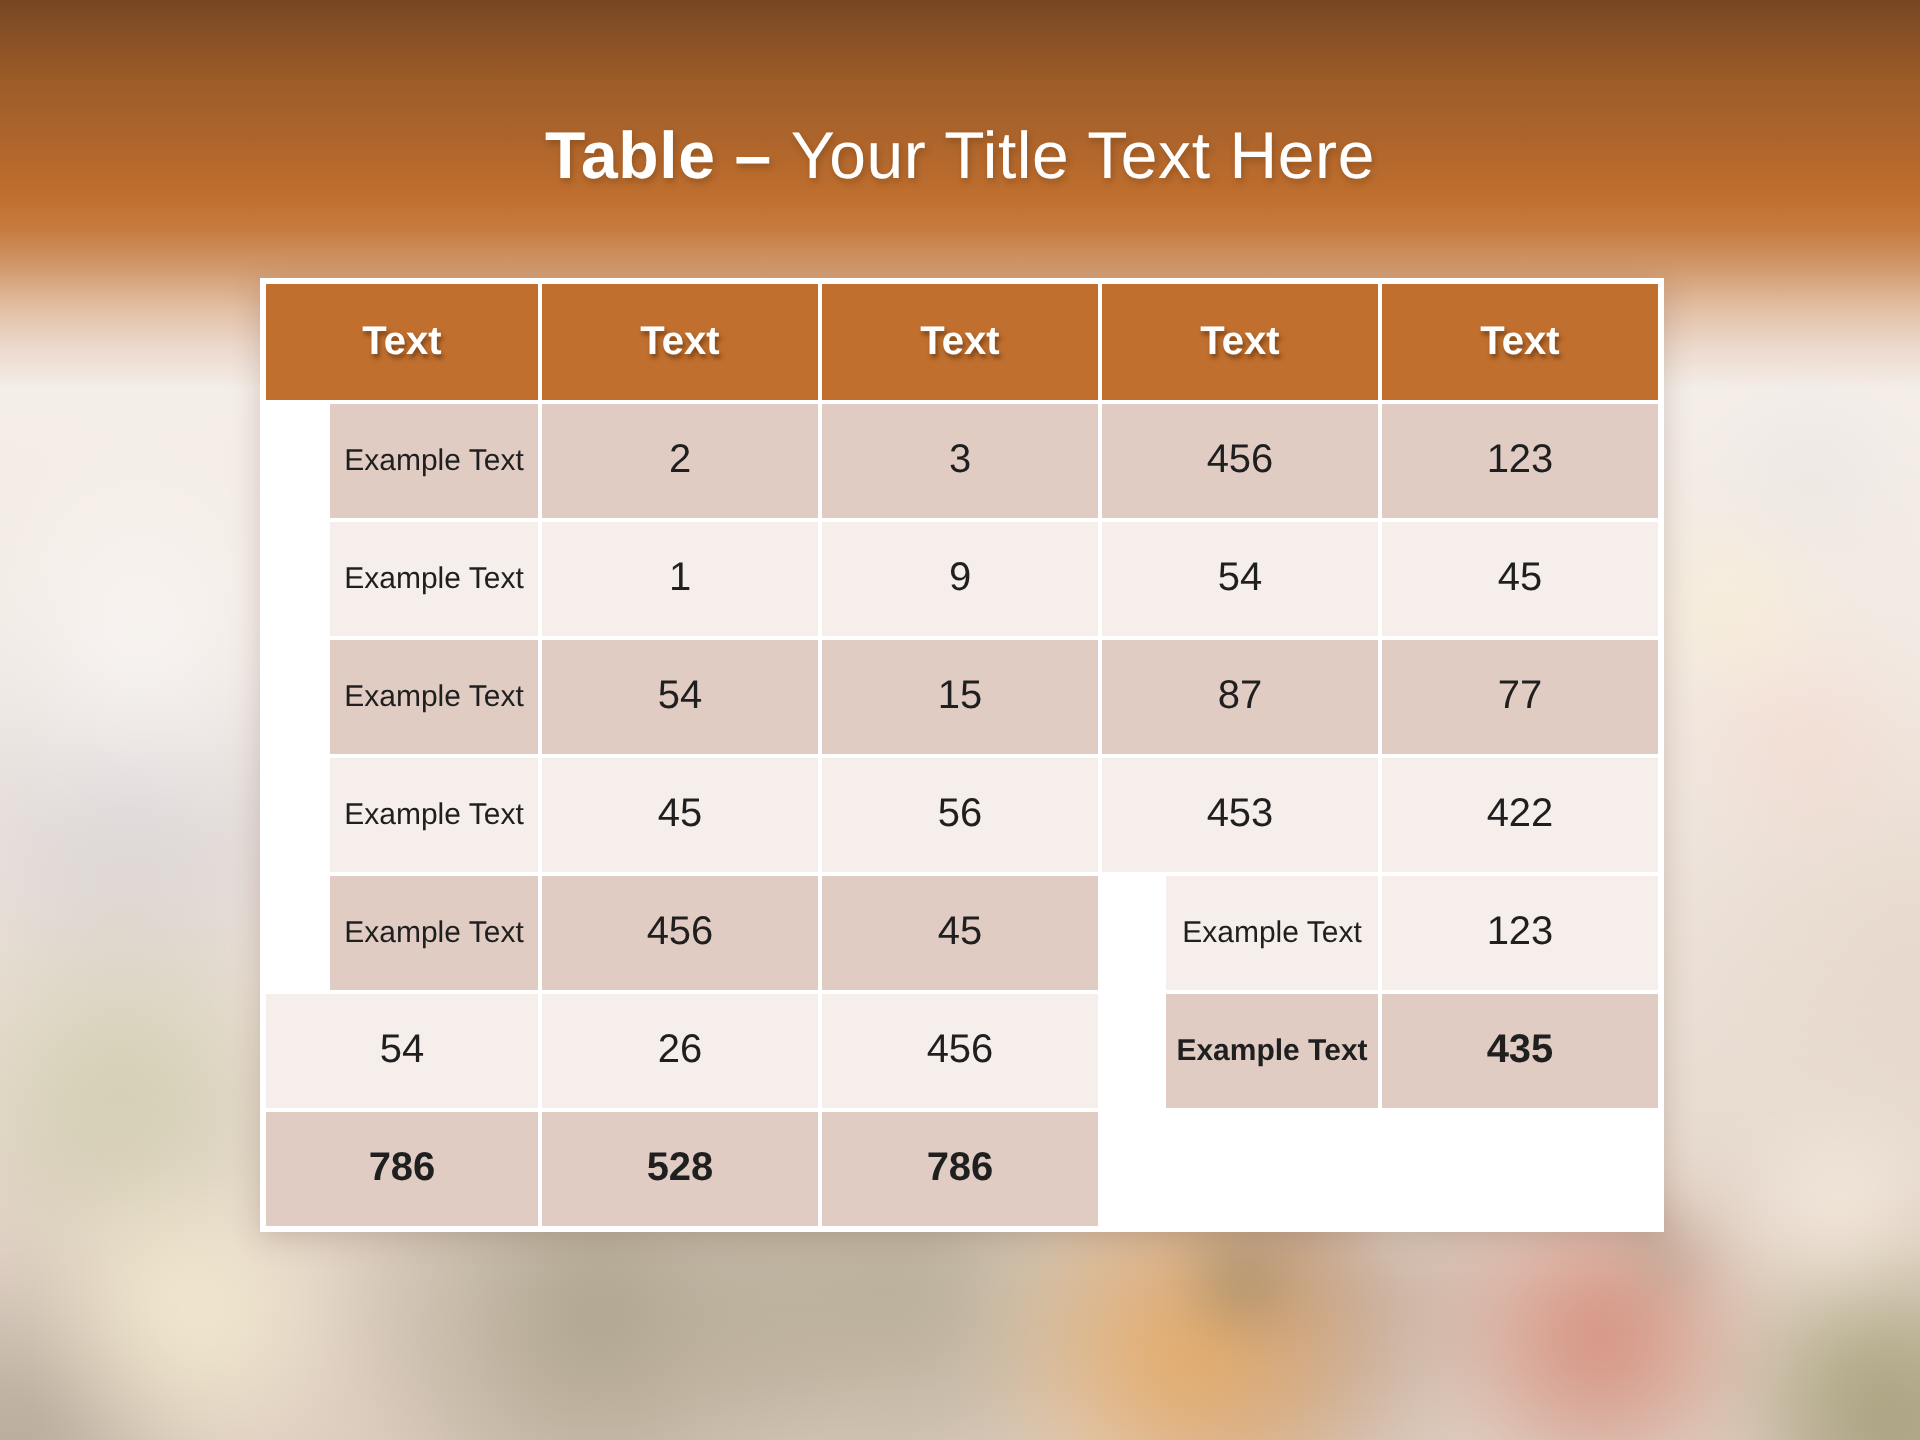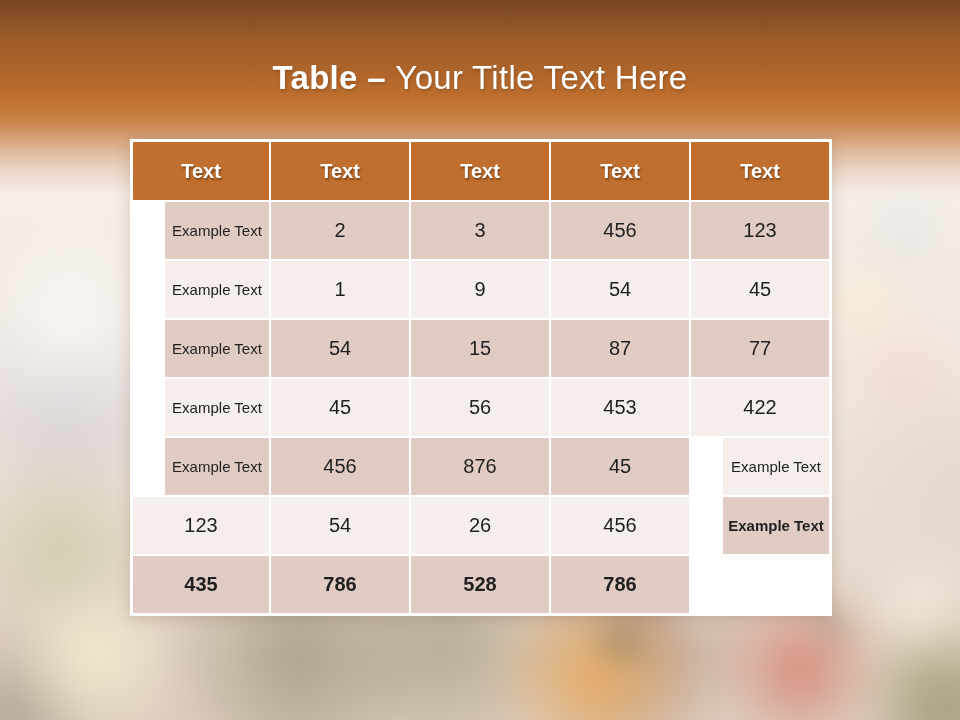--- a/index.html
+++ b/index.html
@@ -148,21 +148,20 @@
       <div class="cell num shade-dark">15</div>
       <div class="cell num shade-dark">87</div>
       <div class="cell num shade-dark">77</div>
       <div class="cell label shade-light">Example Text</div>
       <div class="cell num shade-light">45</div>
       <div class="cell num shade-light">56</div>
       <div class="cell num shade-light">453</div>
       <div class="cell num shade-light">422</div>
       <div class="cell label shade-dark">Example Text</div>
       <div class="cell num shade-dark">456</div>
-      <div class="cell num shade-dark">876</div>
       <div class="cell num shade-dark">45</div>
       <div class="cell label shade-light">Example Text</div>
       <div class="cell num shade-light">123</div>
       <div class="cell num shade-light">54</div>
       <div class="cell num shade-light">26</div>
       <div class="cell num shade-light">456</div>
       <div class="cell label shade-dark row-bold">Example Text</div>
       <div class="cell num shade-dark row-bold">435</div>
       <div class="cell num shade-dark row-bold">786</div>
       <div class="cell num shade-dark row-bold">528</div>

